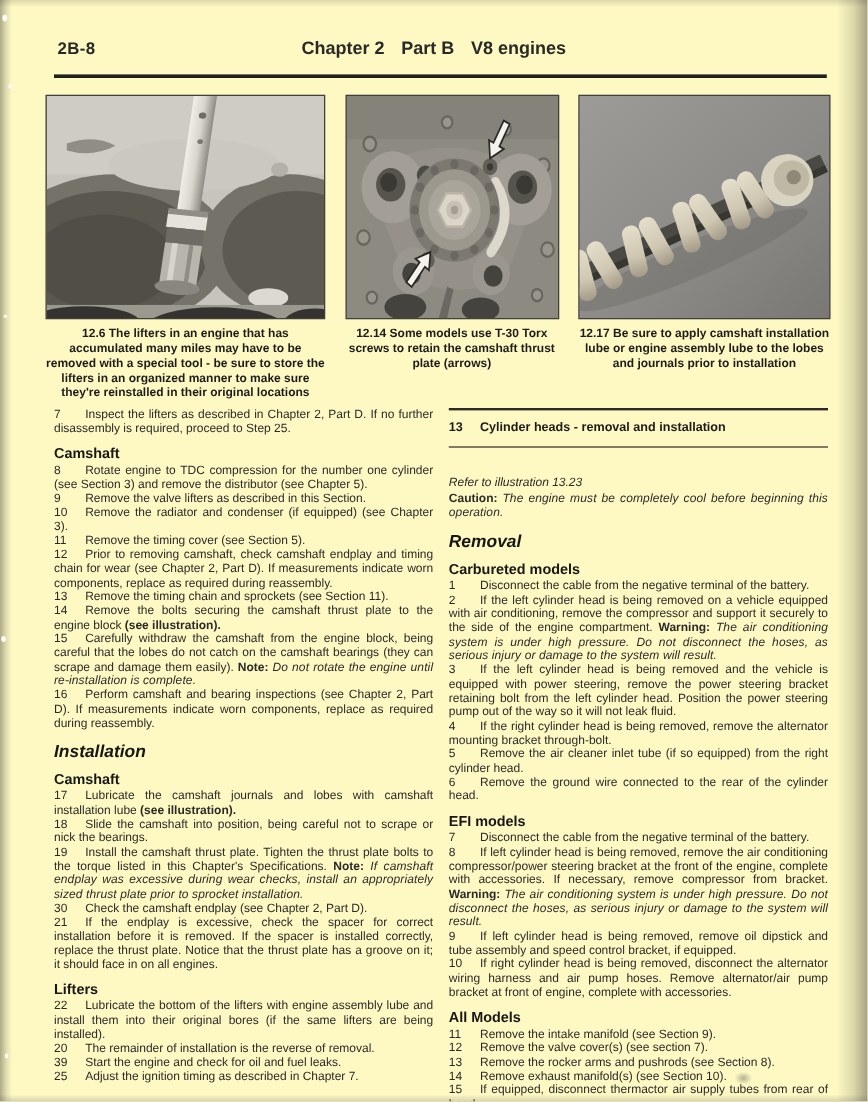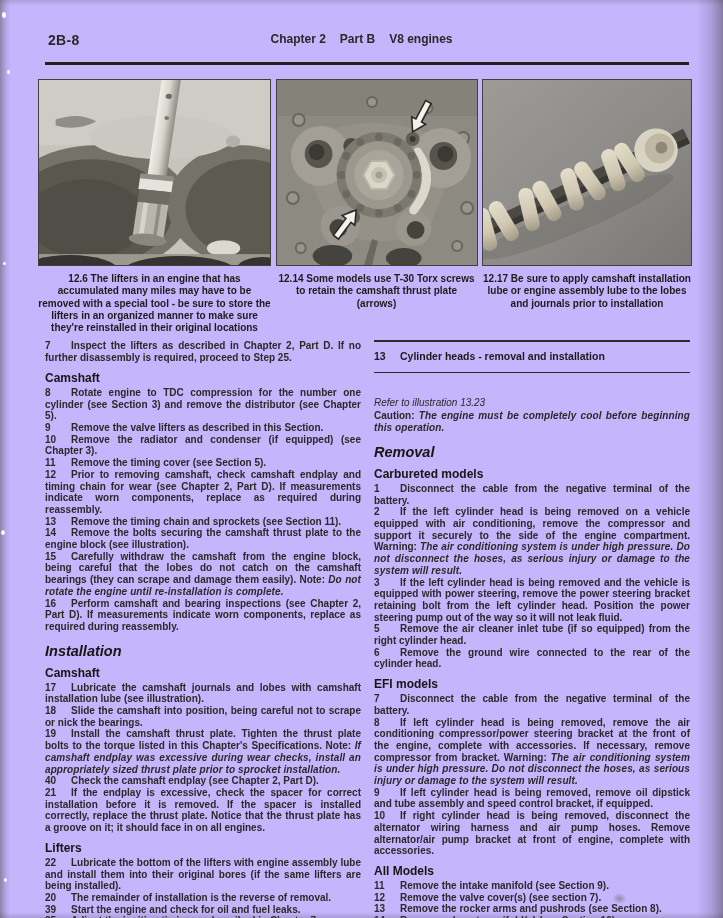--- a/index.html
+++ b/index.html
@@ -1,37 +1,37 @@
 <!DOCTYPE html>
 <html><head>
 <meta charset="utf-8">
 <style>
   html,body{margin:0;padding:0;background:#d8d6d1;}
   .page{
     position:relative;width:723px;height:918px;overflow:hidden;
-    background:#c4b5fd;
+    background:#fef9c3;
     font-family:"Liberation Sans",sans-serif;color:#292927;
   }
   
   .header{position:relative;height:28px;padding-top:30px;}
   .pagenum{position:absolute;left:48px;top:32px;font-weight:bold;font-size:14px;letter-spacing:.3px;}
-  .title{position:absolute;left:0;right:0;top:32px;text-align:center;font-weight:bold;font-size:12px;}
+  .title{position:absolute;left:0;right:0;top:32px;text-align:center;font-weight:bold;font-size:15px;}
   .title .gap{margin-left:14px;}
   .rule{height:3px;background:#21201d;margin:4px 34px 0 45px;}
   
   .figures{margin:14px 31px 0 38px;display:flex;justify-content:space-between;align-items:flex-start;}
   figure{margin:0;}
-  .fig1{width:233px;}.fig2{width:202px;}.fig3{width:210px;}
+  .fig1{width:233px;}.fig2{width:178px;}.fig3{width:210px;}
   .photo{height:187px;border:1px solid #42403b;box-sizing:border-box;background:#9a978f;}
   .photo svg{display:block;width:100%;height:100%;}
   .cap{margin-top:7px;font-weight:bold;font-size:10px;line-height:12.3px;text-align:center;color:#1d1c1a;}
   
   .cols{display:flex;gap:13px;margin:6px 33px 0 45px;}
   .col{flex:1;min-width:0;}
-  .para{font-size:10px;line-height:11.7px;text-align:justify;margin:0;color:#2a2a28;font-weight:bold;}
+  .para{font-size:10px;line-height:11.7px;text-align:justify;margin:0;color:#2a2a28;}
   .para i{letter-spacing:.1px;}
   .stepnum{display:inline-block;width:26px;}
   h2.ital{font-style:italic;font-size:14.5px;margin:10px 0 3px;color:#161614;}
   h3.sub{font-size:12px;margin:7px 0 2px;color:#161614;}
   .secbox{border-top:2px solid #2b2a27;border-bottom:1.5px solid #2b2a27;padding:8px 0 10px;font-weight:bold;font-size:10.5px;display:flex;color:#1c1b19;}
   .secnum{width:26px;flex:none;}
   .refer{font-size:10px;margin:24px 0 2px;color:#2a2a28;}
   
   .edge-left{position:absolute;left:0;top:0;bottom:0;width:10px;
     background:linear-gradient(90deg,rgba(62,60,55,.42),rgba(62,60,55,.14) 55%,rgba(62,60,55,0));pointer-events:none;}
@@ -238,21 +238,21 @@
       <h2 class="ital">Installation</h2>
       <h3 class="sub">Camshaft</h3>
       <div>
 
           <p class="para"><span class="stepnum">17</span><span>Lubricate the camshaft journals and lobes with camshaft installation lube </span><b>(see illustration).</b><b></b><i></i></p>
 
           <p class="para"><span class="stepnum">18</span><span>Slide the camshaft into position, being careful not to scrape or nick the bearings.</span><b></b><b></b><i></i></p>
 
           <p class="para"><span class="stepnum">19</span><span>Install the camshaft thrust plate. Tighten the thrust plate bolts to the torque listed in this Chapter's Specifications. </span><b></b><b>Note: </b><i>If camshaft endplay was excessive during wear checks, install an appropriately sized thrust plate prior to sprocket installation.</i></p>
 
-          <p class="para"><span class="stepnum">40</span><span>Check the camshaft endplay (see Chapter 2, Part D).</span><b></b><b></b><i></i></p>
+          <p class="para"><span class="stepnum">30</span><span>Check the camshaft endplay (see Chapter 2, Part D).</span><b></b><b></b><i></i></p>
 
           <p class="para"><span class="stepnum">21</span><span>If the endplay is excessive, check the spacer for correct installation before it is removed. If the spacer is installed correctly, replace the thrust plate. Notice that the thrust plate has a groove on it; it should face in on all engines.</span><b></b><b></b><i></i></p>
         </div>
 
       <h3 class="sub">Lifters</h3>
       <div>
 
           <p class="para"><span class="stepnum">22</span><span>Lubricate the bottom of the lifters with engine assembly lube and install them into their original bores (if the same lifters are being installed).</span><b></b><b></b><i></i></p>
 
           <p class="para"><span class="stepnum">20</span><span>The remainder of installation is the reverse of removal.</span><b></b><b></b><i></i></p>
@@ -275,20 +275,21 @@
       <h2 class="ital">Removal</h2>
       <h3 class="sub">Carbureted models</h3>
       <div>
 
           <p class="para"><span class="stepnum">1</span><span>Disconnect the cable from the negative terminal of the battery.</span><b></b><b></b><i></i></p>
 
           <p class="para"><span class="stepnum">2</span><span>If the left cylinder head is being removed on a vehicle equipped with air conditioning, remove the compressor and support it securely to the side of the engine compartment. </span><b></b><b>Warning: </b><i>The air conditioning system is under high pressure. Do not disconnect the hoses, as serious injury or damage to the system will result.</i></p>
 
           <p class="para"><span class="stepnum">3</span><span>If the left cylinder head is being removed and the vehicle is equipped with power steering, remove the power steering bracket retaining bolt from the left cylinder head. Position the power steering pump out of the way so it will not leak fluid.</span><b></b><b></b><i></i></p>
 
+          <p class="para"><span class="stepnum">4</span><span>If the right cylinder head is being removed, remove the alternator mounting bracket through-bolt.</span><b></b><b></b><i></i></p>
 
           <p class="para"><span class="stepnum">5</span><span>Remove the air cleaner inlet tube (if so equipped) from the right cylinder head.</span><b></b><b></b><i></i></p>
 
           <p class="para"><span class="stepnum">6</span><span>Remove the ground wire connected to the rear of the cylinder head.</span><b></b><b></b><i></i></p>
         </div>
 
       <h3 class="sub">EFI models</h3>
       <div>
 
           <p class="para"><span class="stepnum">7</span><span>Disconnect the cable from the negative terminal of the battery.</span><b></b><b></b><i></i></p>

